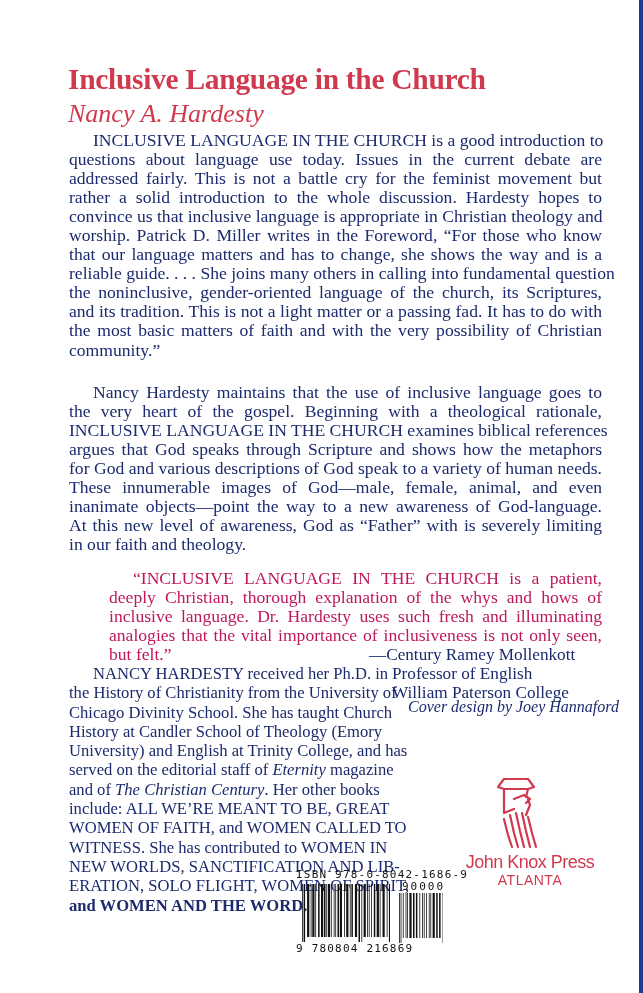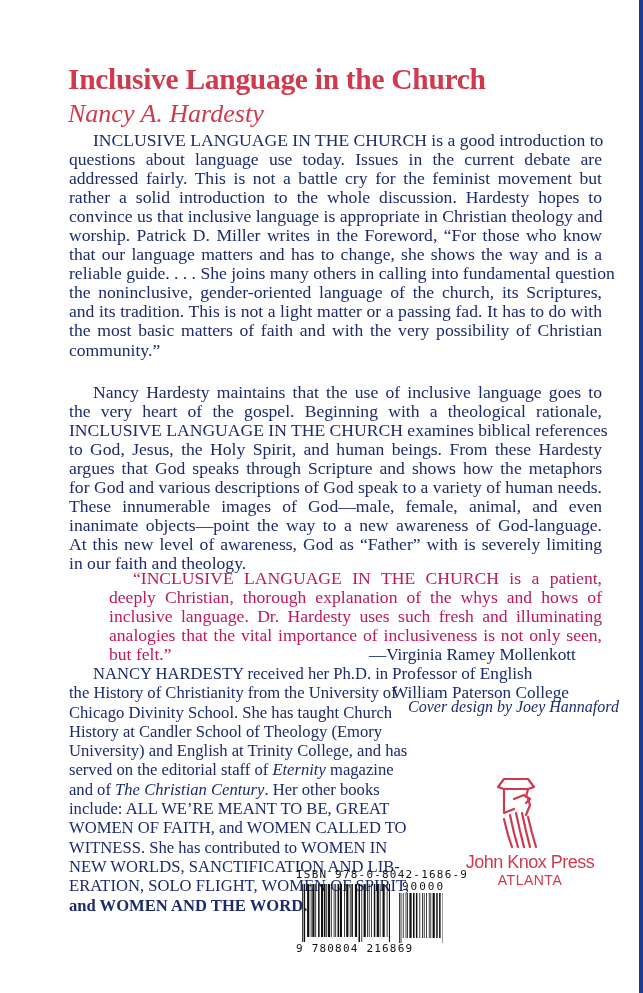--- a/index.html
+++ b/index.html
@@ -86,38 +86,37 @@
     <span class="ln">reliable guide. . . . She joins many others in calling into fundamental question</span>
     <span class="ln">the noninclusive, gender-oriented language of the church, its Scriptures,</span>
     <span class="ln">and its tradition. This is not a light matter or a passing fad. It has to do with</span>
     <span class="ln">the most basic matters of faith and with the very possibility of Christian</span>
     <span class="ln last">community.”</span>
   </div>
 <div class="body" id="para2">
     <span class="ln ind">Nancy Hardesty maintains that the use of inclusive language goes to</span>
     <span class="ln">the very heart of the gospel. Beginning with a theological rationale,</span>
     <span class="ln">INCLUSIVE LANGUAGE IN THE CHURCH examines biblical references</span>
-    <span class="ln">to God, Jesus, the Holy Spirit, and human beings. From these Hardesty</span>
     <span class="ln">argues that God speaks through Scripture and shows how the metaphors</span>
     <span class="ln">for God and various descriptions of God speak to a variety of human needs.</span>
     <span class="ln">These innumerable images of God—male, female, animal, and even</span>
     <span class="ln">inanimate objects—point the way to a new awareness of God-language.</span>
     <span class="ln">At this new level of awareness, God as “Father” with is severely limiting</span>
     <span class="ln last">in our faith and theology.</span>
   </div>
 
 <div class="quote" id="quote">
     <span class="ln ind">“INCLUSIVE LANGUAGE IN THE CHURCH is a patient,</span>
     <span class="ln">deeply Christian, thorough explanation of the whys and hows of</span>
     <span class="ln">inclusive language. Dr. Hardesty uses such fresh and illuminating</span>
     <span class="ln">analogies that the vital importance of inclusiveness is not only seen,</span>
     <span class="ln last">but felt.”</span>
   </div>
 <div class="attrib">
-  <div class="name-line">—Virginia Ramey Mollenkott</div>
+  <div class="name-line">—Century Ramey Mollenkott</div>
   <div class="sub">Professor of English</div>
   <div class="sub">William Paterson College</div>
 </div>
 
 <div class="bio" id="bio">
     <span class="ln ind">NANCY HARDESTY received her Ph.D. in</span>
     <span class="ln">the History of Christianity from the University of</span>
     <span class="ln">Chicago Divinity School. She has taught Church</span>
     <span class="ln">History at Candler School of Theology (Emory</span>
     <span class="ln">University) and English at Trinity College, and has</span>

